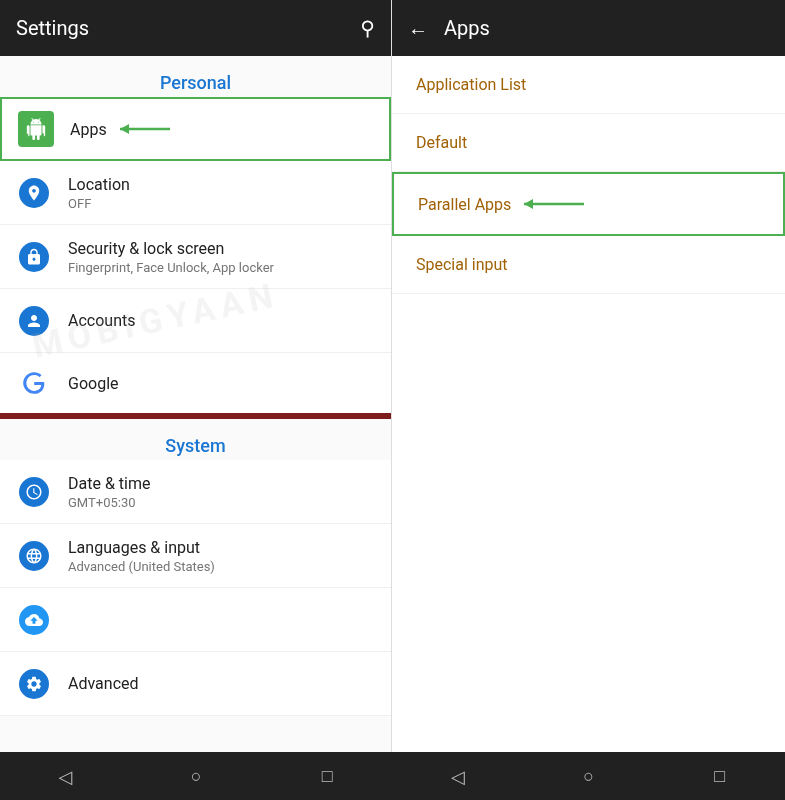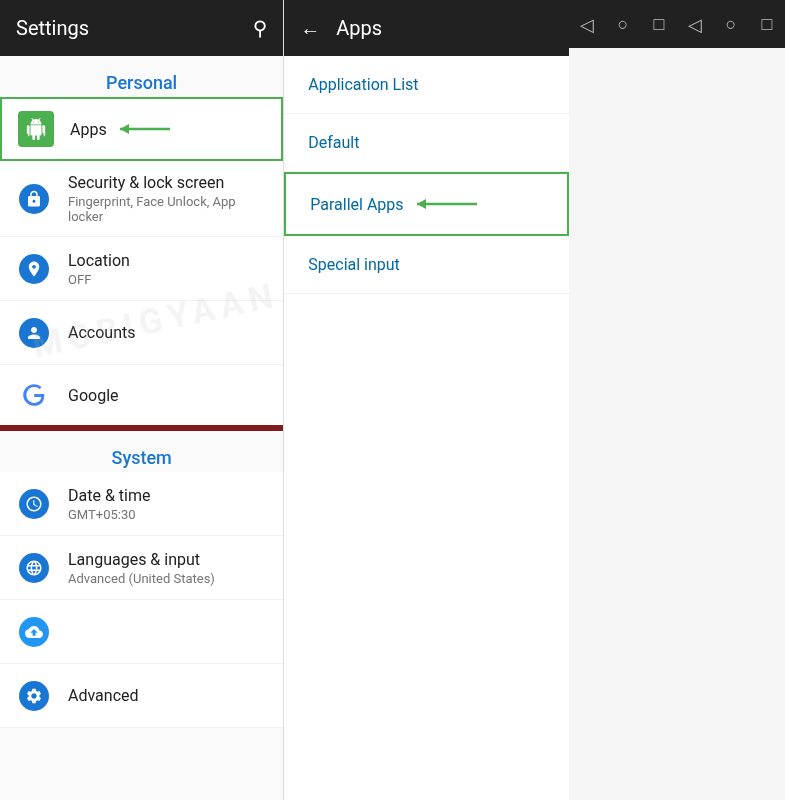--- a/index.html
+++ b/index.html
@@ -10,21 +10,21 @@
       height: 800px;
       overflow: hidden;
       display: flex;
       flex-direction: column;
     }
 
     .screen-container {
       display: flex;
       width: 785px;
       height: 800px;
-      flex-direction: row;
+      flex-direction: column;
     }
 
     .panels {
       display: flex;
       flex: 1;
       overflow: hidden;
     }
 
     
     .left-panel {
@@ -146,21 +146,21 @@
       min-height: 58px;
     }
 
     .right-item.highlighted {
       border: 2.5px solid #4caf50;
       background: #fff;
     }
 
     .right-item-label {
       font-size: 16px;
-      color: #0369a1;
+      color: #a16207;
       font-weight: 400;
     }
 
     
     .nav-bar {
       display: flex;
       height: 48px;
     }
 
     .nav-bar-left, .nav-bar-right {
@@ -246,41 +246,41 @@
               <line x1="55" y1="12" x2="5" y2="12" stroke="#4caf50" stroke-width="2.5"></line>
               <polygon points="5,12 14,7 14,17" fill="#4caf50"></polygon>
             </svg>
           </div>
         </div>
 
         <div class="settings-item">
           <div class="item-icon">
             <div class="icon-circle icon-blue">
               <svg width="18" height="18" viewBox="0 0 24 24" fill="white">
+                <path d="M12 2C8.13 2 5 5.13 5 9c0 5.25 7 13 7 13s7-7.75 7-13c0-3.87-3.13-7-7-7zm0 9.5c-1.38 0-2.5-1.12-2.5-2.5s1.12-2.5 2.5-2.5 2.5 1.12 2.5 2.5-1.12 2.5-2.5 2.5z"></path>
+              </svg>
+            </div>
+          </div>
+          <div class="item-text">
+            <span class="item-title">Location</span>
+            <span class="item-subtitle">OFF</span>
+          </div>
+        </div>
+
+        <div class="settings-item">
+          <div class="item-icon">
+            <div class="icon-circle icon-blue">
+              <svg width="18" height="18" viewBox="0 0 24 24" fill="white">
                 <path d="M18 8h-1V6c0-2.76-2.24-5-5-5S7 3.24 7 6v2H6c-1.1 0-2 .9-2 2v10c0 1.1.9 2 2 2h12c1.1 0 2-.9 2-2V10c0-1.1-.9-2-2-2zm-6 9c-1.1 0-2-.9-2-2s.9-2 2-2 2 .9 2 2-.9 2-2 2zm3.1-9H8.9V6c0-1.71 1.39-3.1 3.1-3.1 1.71 0 3.1 1.39 3.1 3.1v2z"></path>
               </svg>
             </div>
           </div>
           <div class="item-text">
             <span class="item-title">Security &amp; lock screen</span>
             <span class="item-subtitle">Fingerprint, Face Unlock, App locker</span>
-          </div>
-        </div>
-
-        <div class="settings-item">
-          <div class="item-icon">
-            <div class="icon-circle icon-blue">
-              <svg width="18" height="18" viewBox="0 0 24 24" fill="white">
-                <path d="M12 2C8.13 2 5 5.13 5 9c0 5.25 7 13 7 13s7-7.75 7-13c0-3.87-3.13-7-7-7zm0 9.5c-1.38 0-2.5-1.12-2.5-2.5s1.12-2.5 2.5-2.5 2.5 1.12 2.5 2.5-1.12 2.5-2.5 2.5z"></path>
-              </svg>
-            </div>
-          </div>
-          <div class="item-text">
-            <span class="item-title">Location</span>
-            <span class="item-subtitle">OFF</span>
           </div>
         </div>
 
         <div class="settings-item">
           <div class="item-icon">
             <div class="icon-circle icon-blue">
               <svg width="18" height="18" viewBox="0 0 24 24" fill="white">
                 <path d="M12 12c2.21 0 4-1.79 4-4s-1.79-4-4-4-4 1.79-4 4 1.79 4 4 4zm0 2c-2.67 0-8 1.34-8 4v2h16v-2c0-2.66-5.33-4-8-4z"></path>
               </svg>
             </div>

